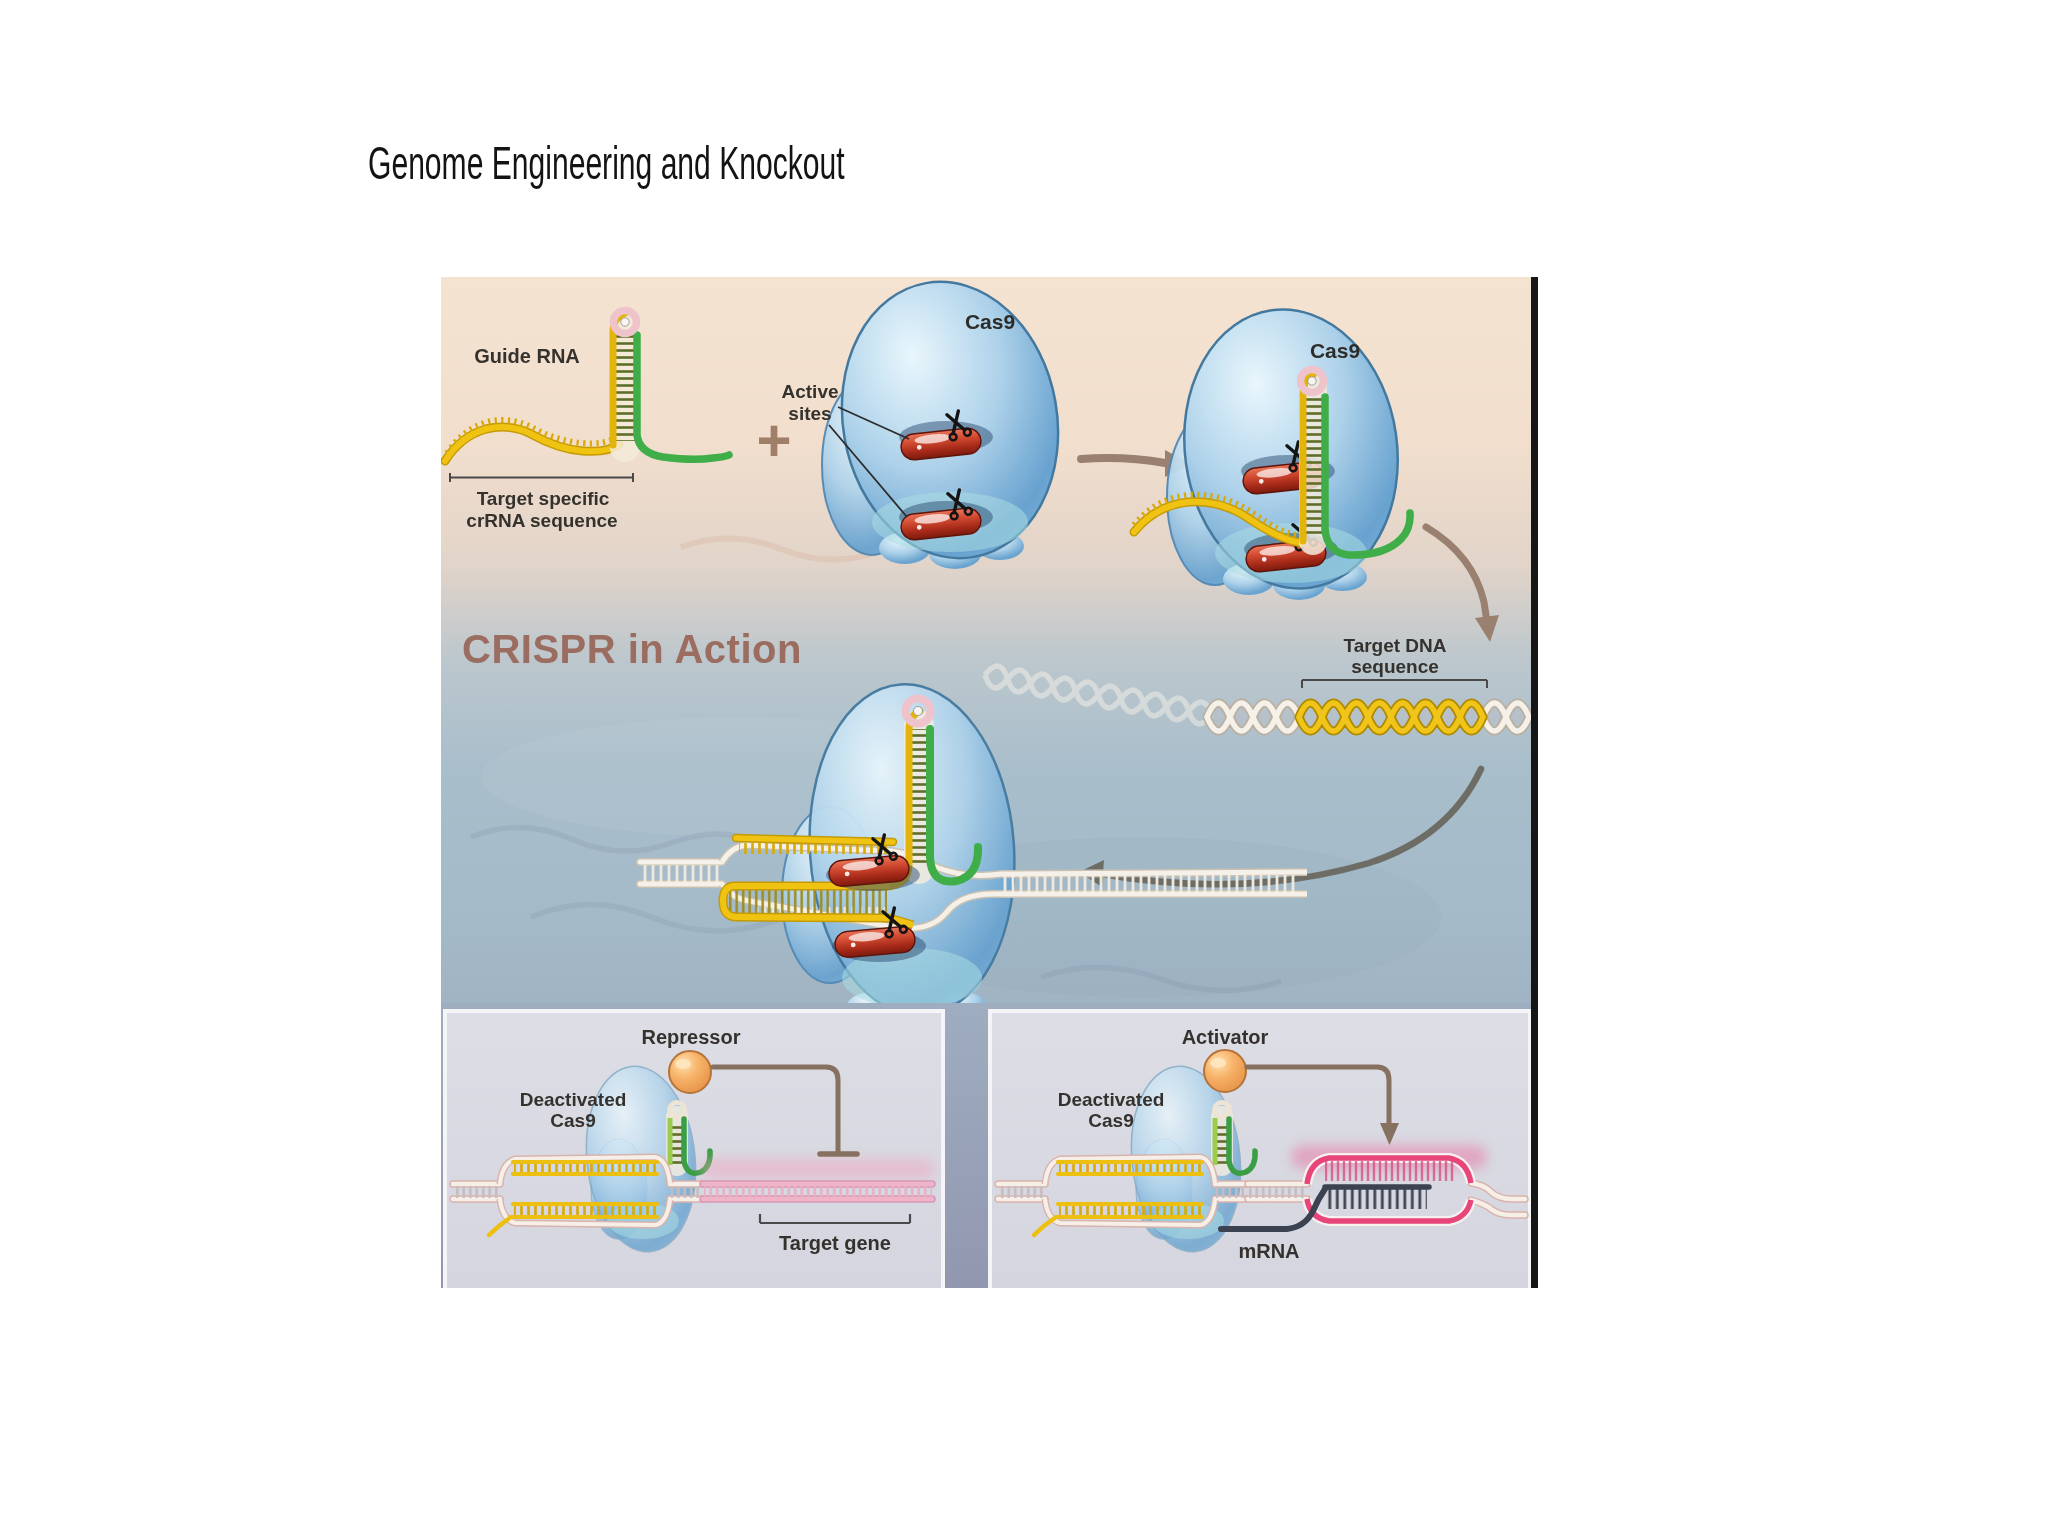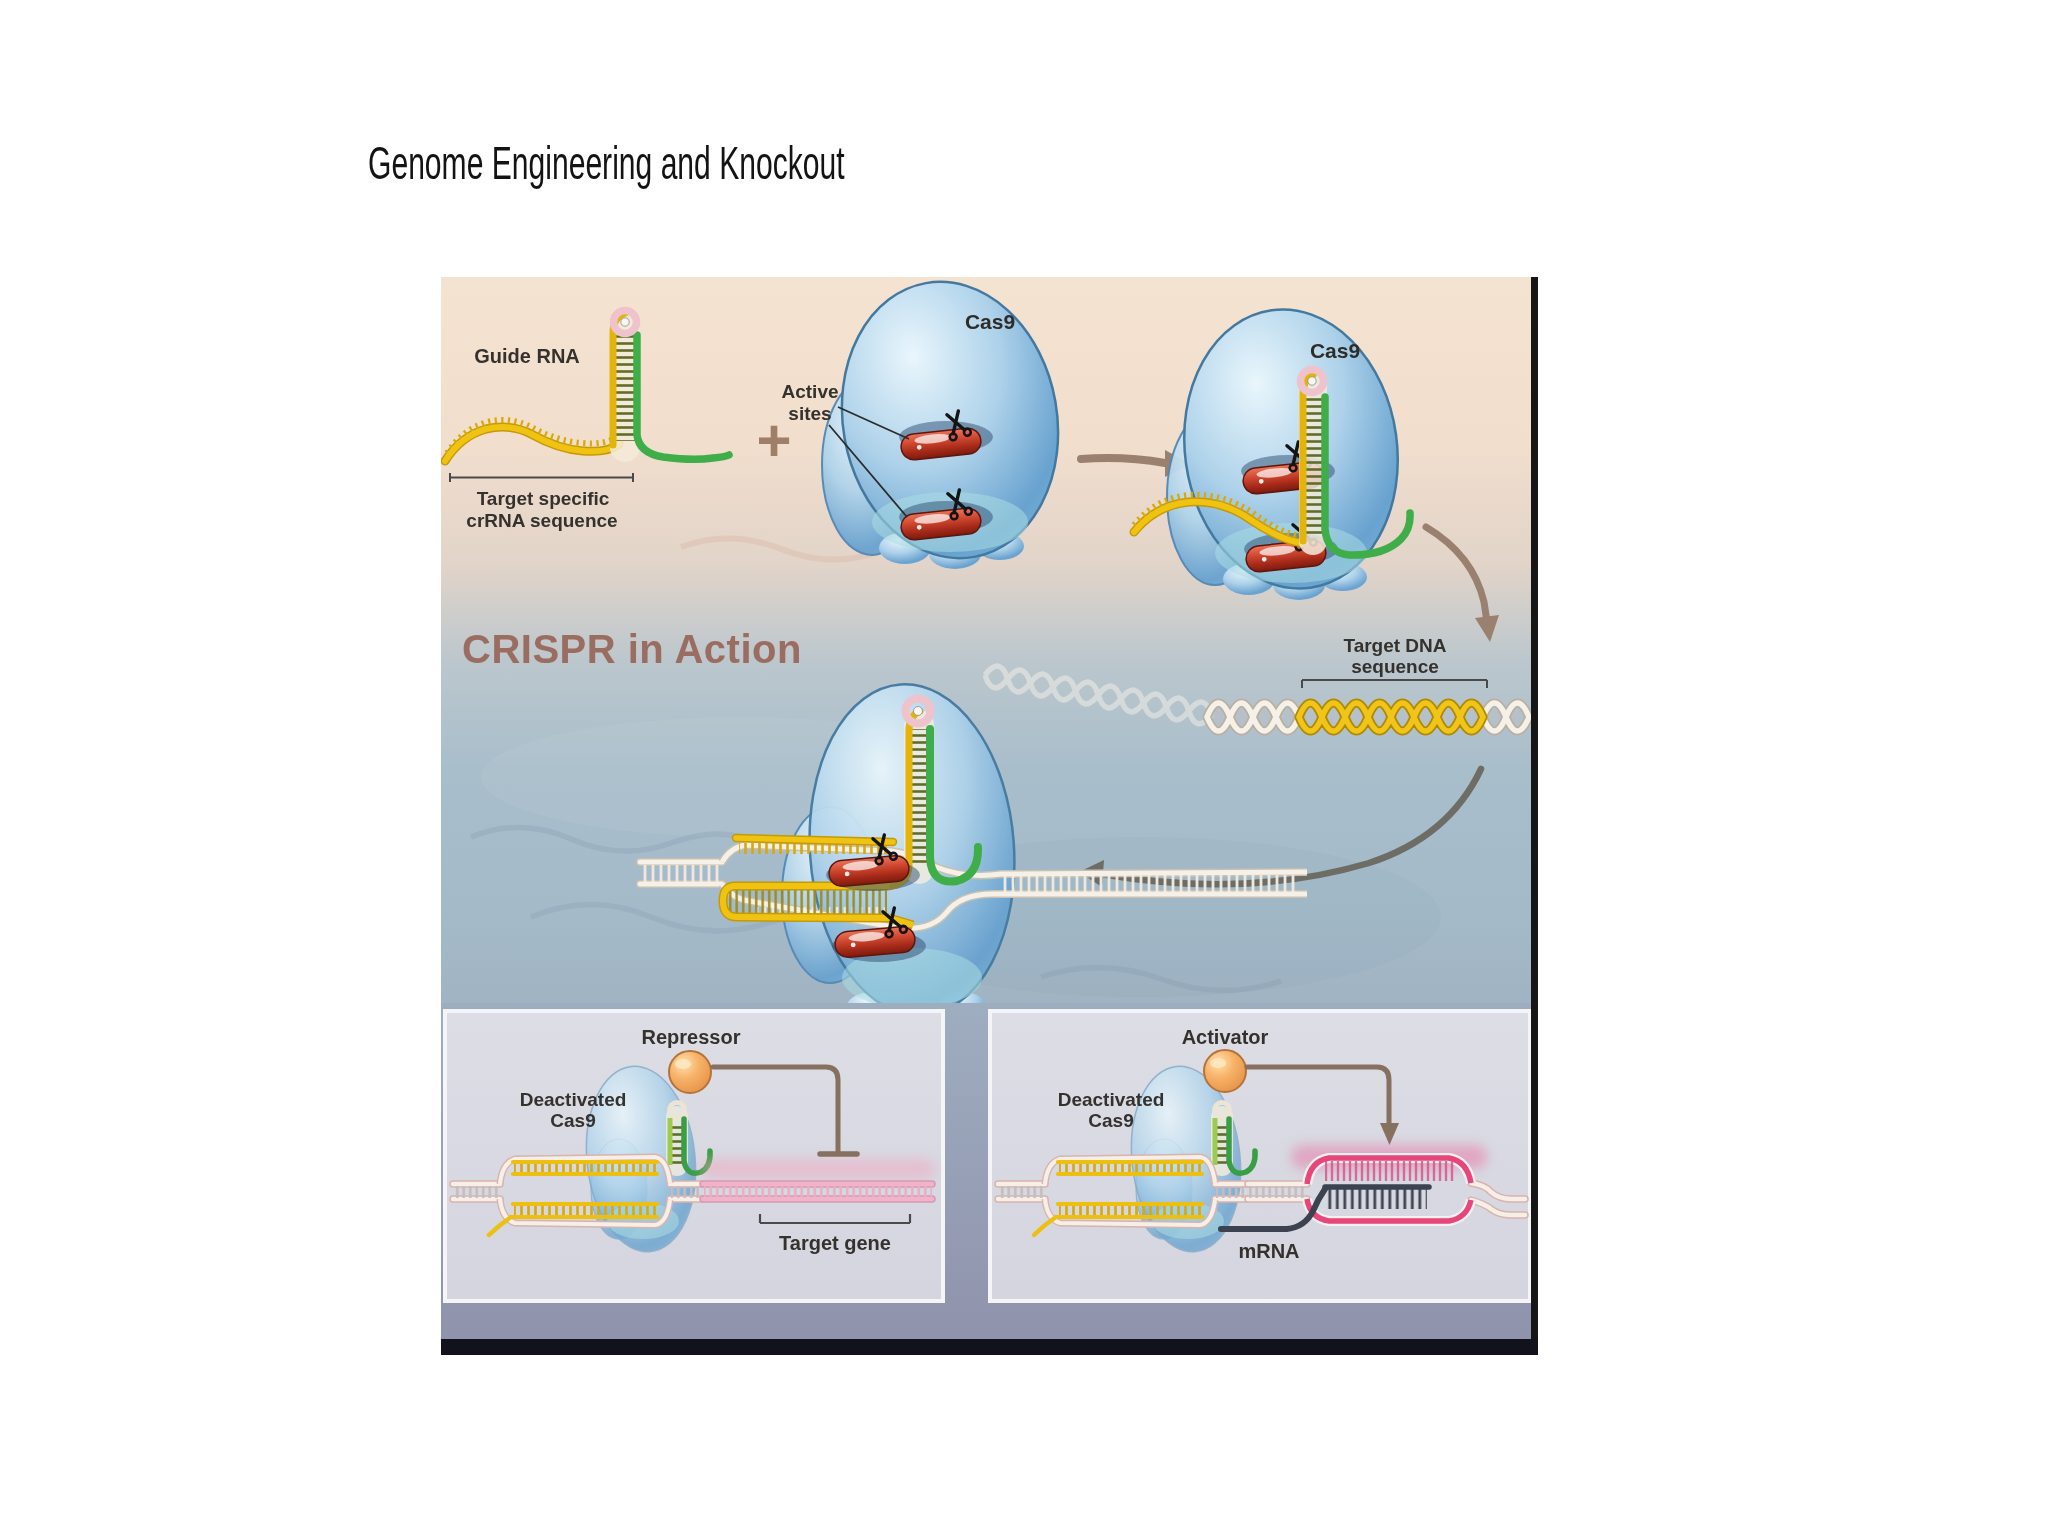--- a/index.html
+++ b/index.html
@@ -1,16 +1,16 @@
 <!DOCTYPE html>
 <html><head>
 <meta charset="utf-8">
 <style>
   html,body{margin:0;padding:0;background:#ffffff;}
-  .slide{position:relative;width:2048px;height:1536px;background:#ffffff;overflow:hidden;
+  .slide{position:relative;width:2048px;height:1288px;background:#ffffff;overflow:hidden;
          font-family:"Liberation Sans",sans-serif;}
   .slide-title{position:absolute;left:368px;top:138px;font-size:47px;line-height:1.05;color:#131313;
                white-space:nowrap;transform:scaleX(0.64);transform-origin:left top;}
   .figure-wrap{position:absolute;left:441px;top:277px;width:1100px;height:1080px;}
   svg text{font-family:"Liberation Sans",sans-serif;}
   .lb{font-weight:bold;fill:#35322e;font-size:20px;}
   .lbs{font-weight:bold;fill:#35322e;font-size:19px;}
   .cas{font-weight:bold;fill:#2e2c29;font-size:21px;}
   .hd{font-weight:bold;fill:#9b6d60;font-size:40px;letter-spacing:0.5px;}
   .plus{font-weight:bold;fill:#9f7f68;font-size:60px;}

